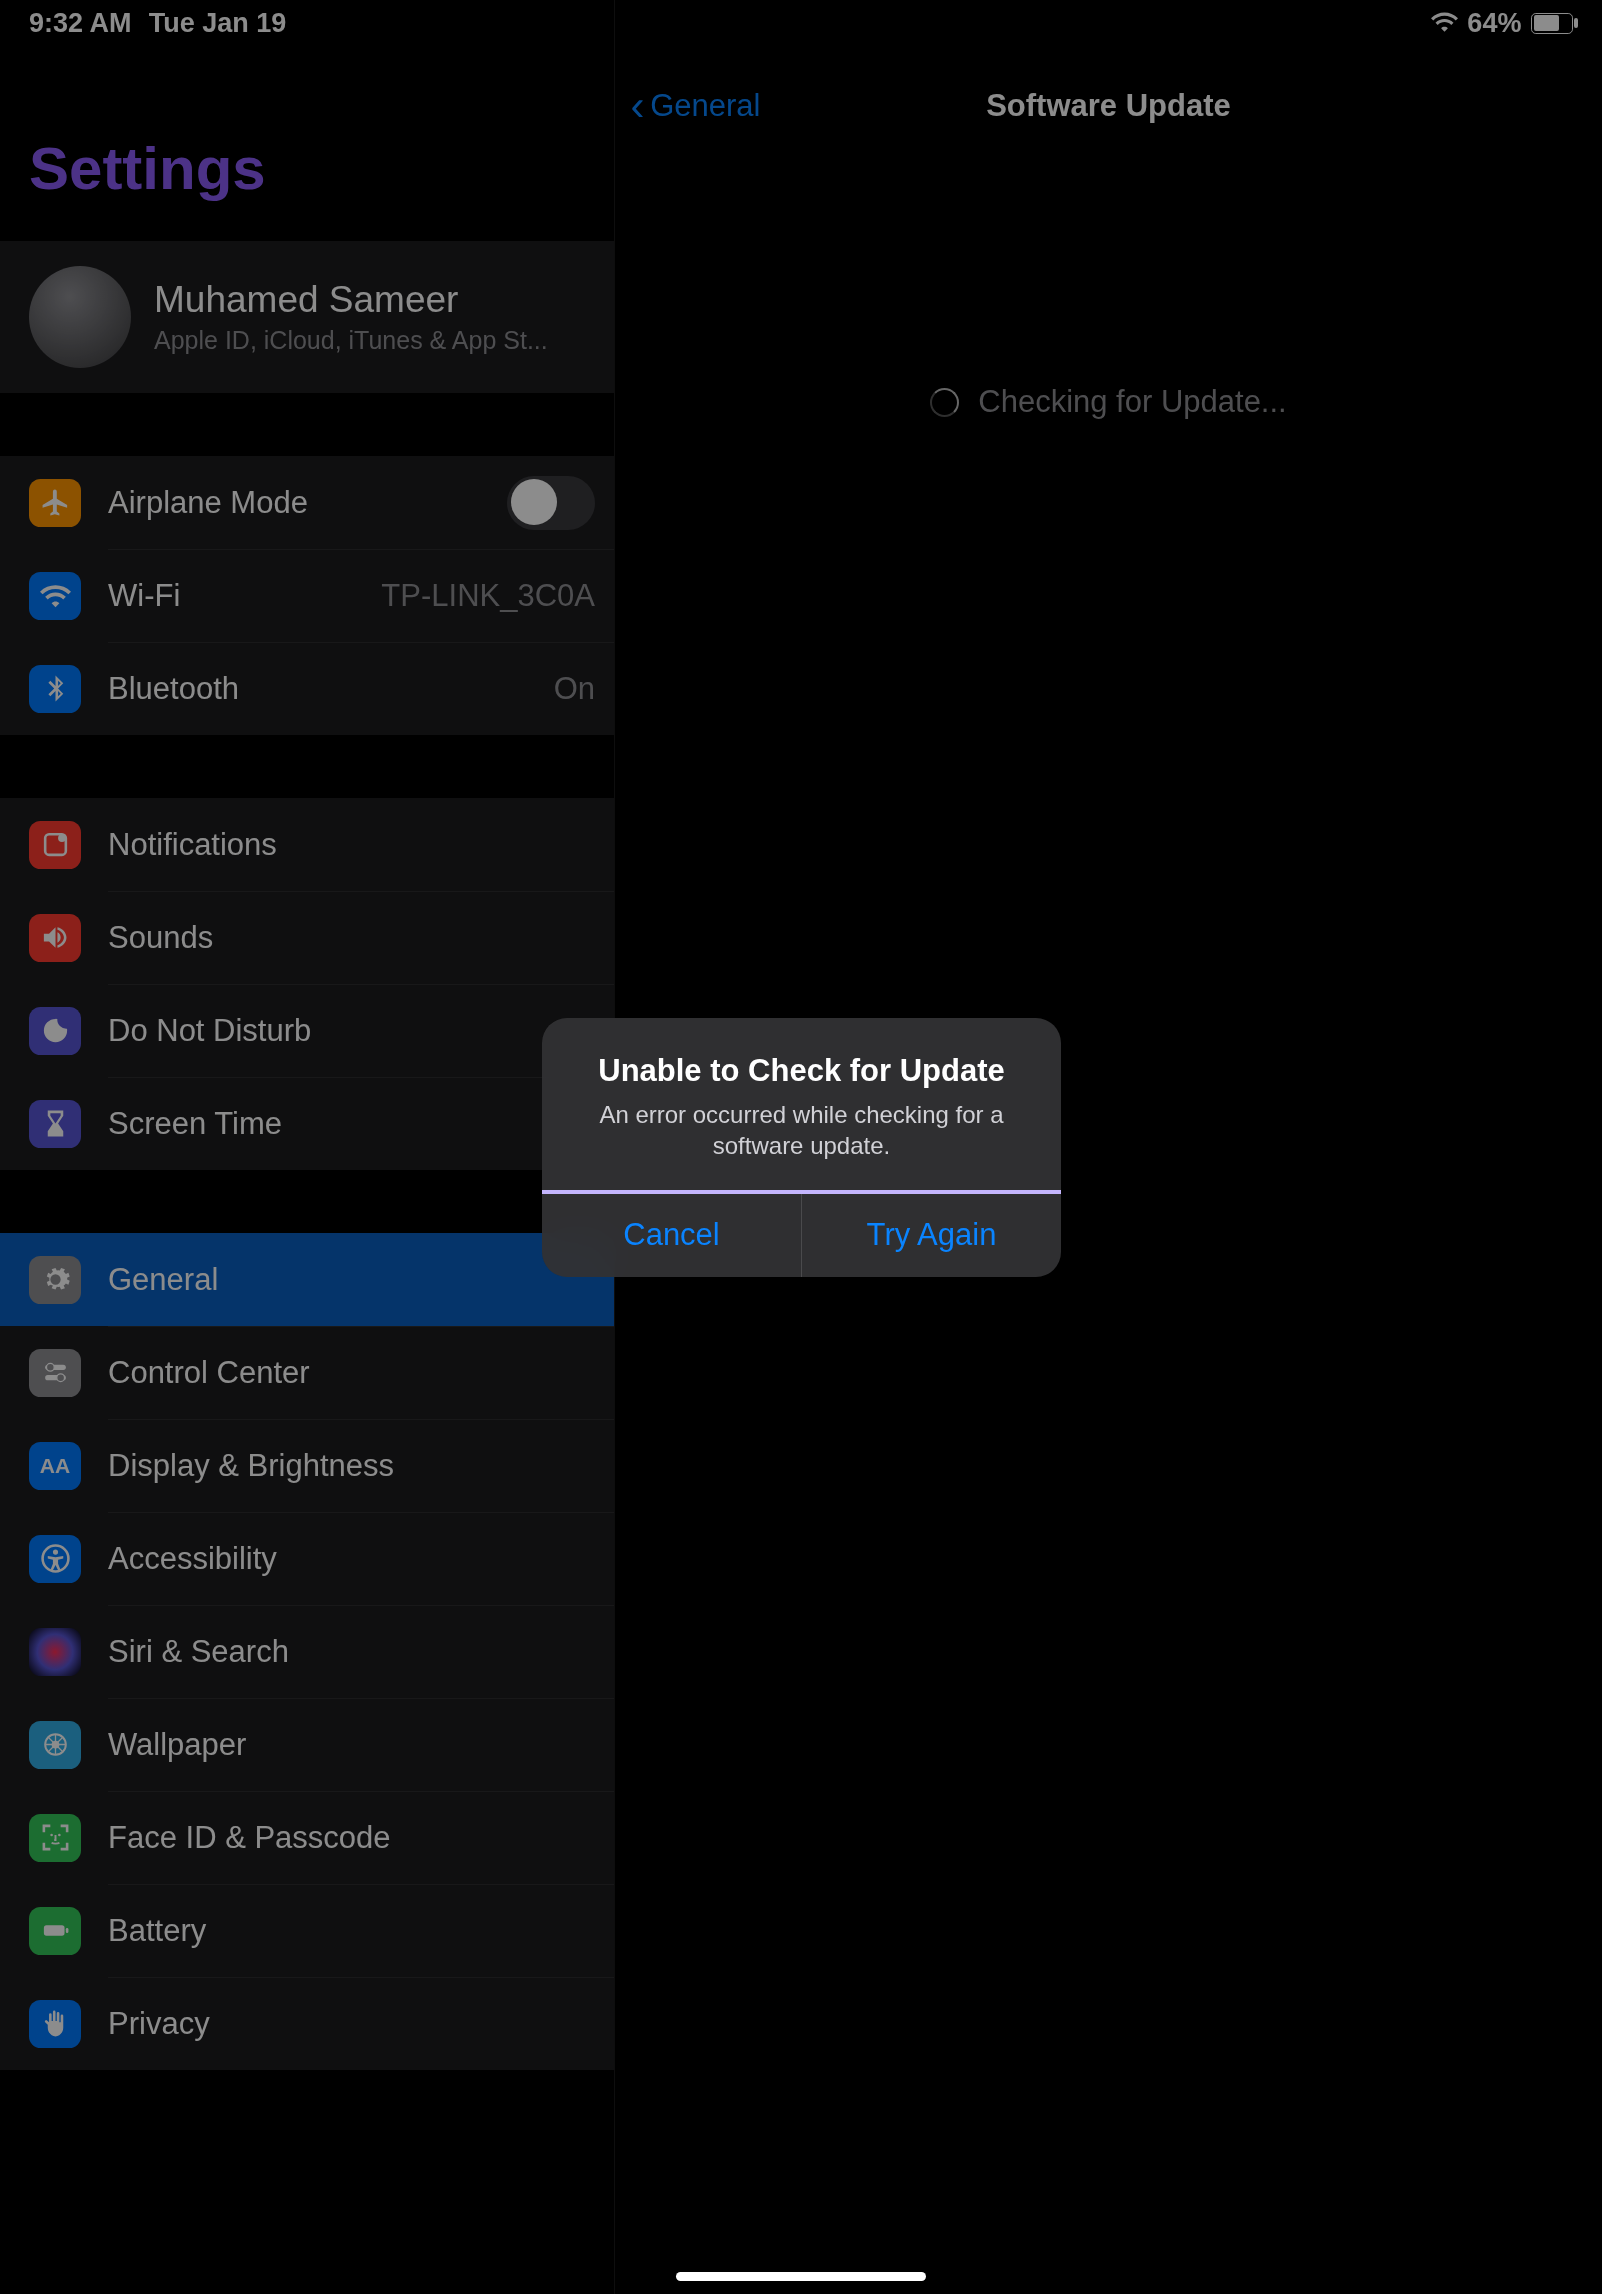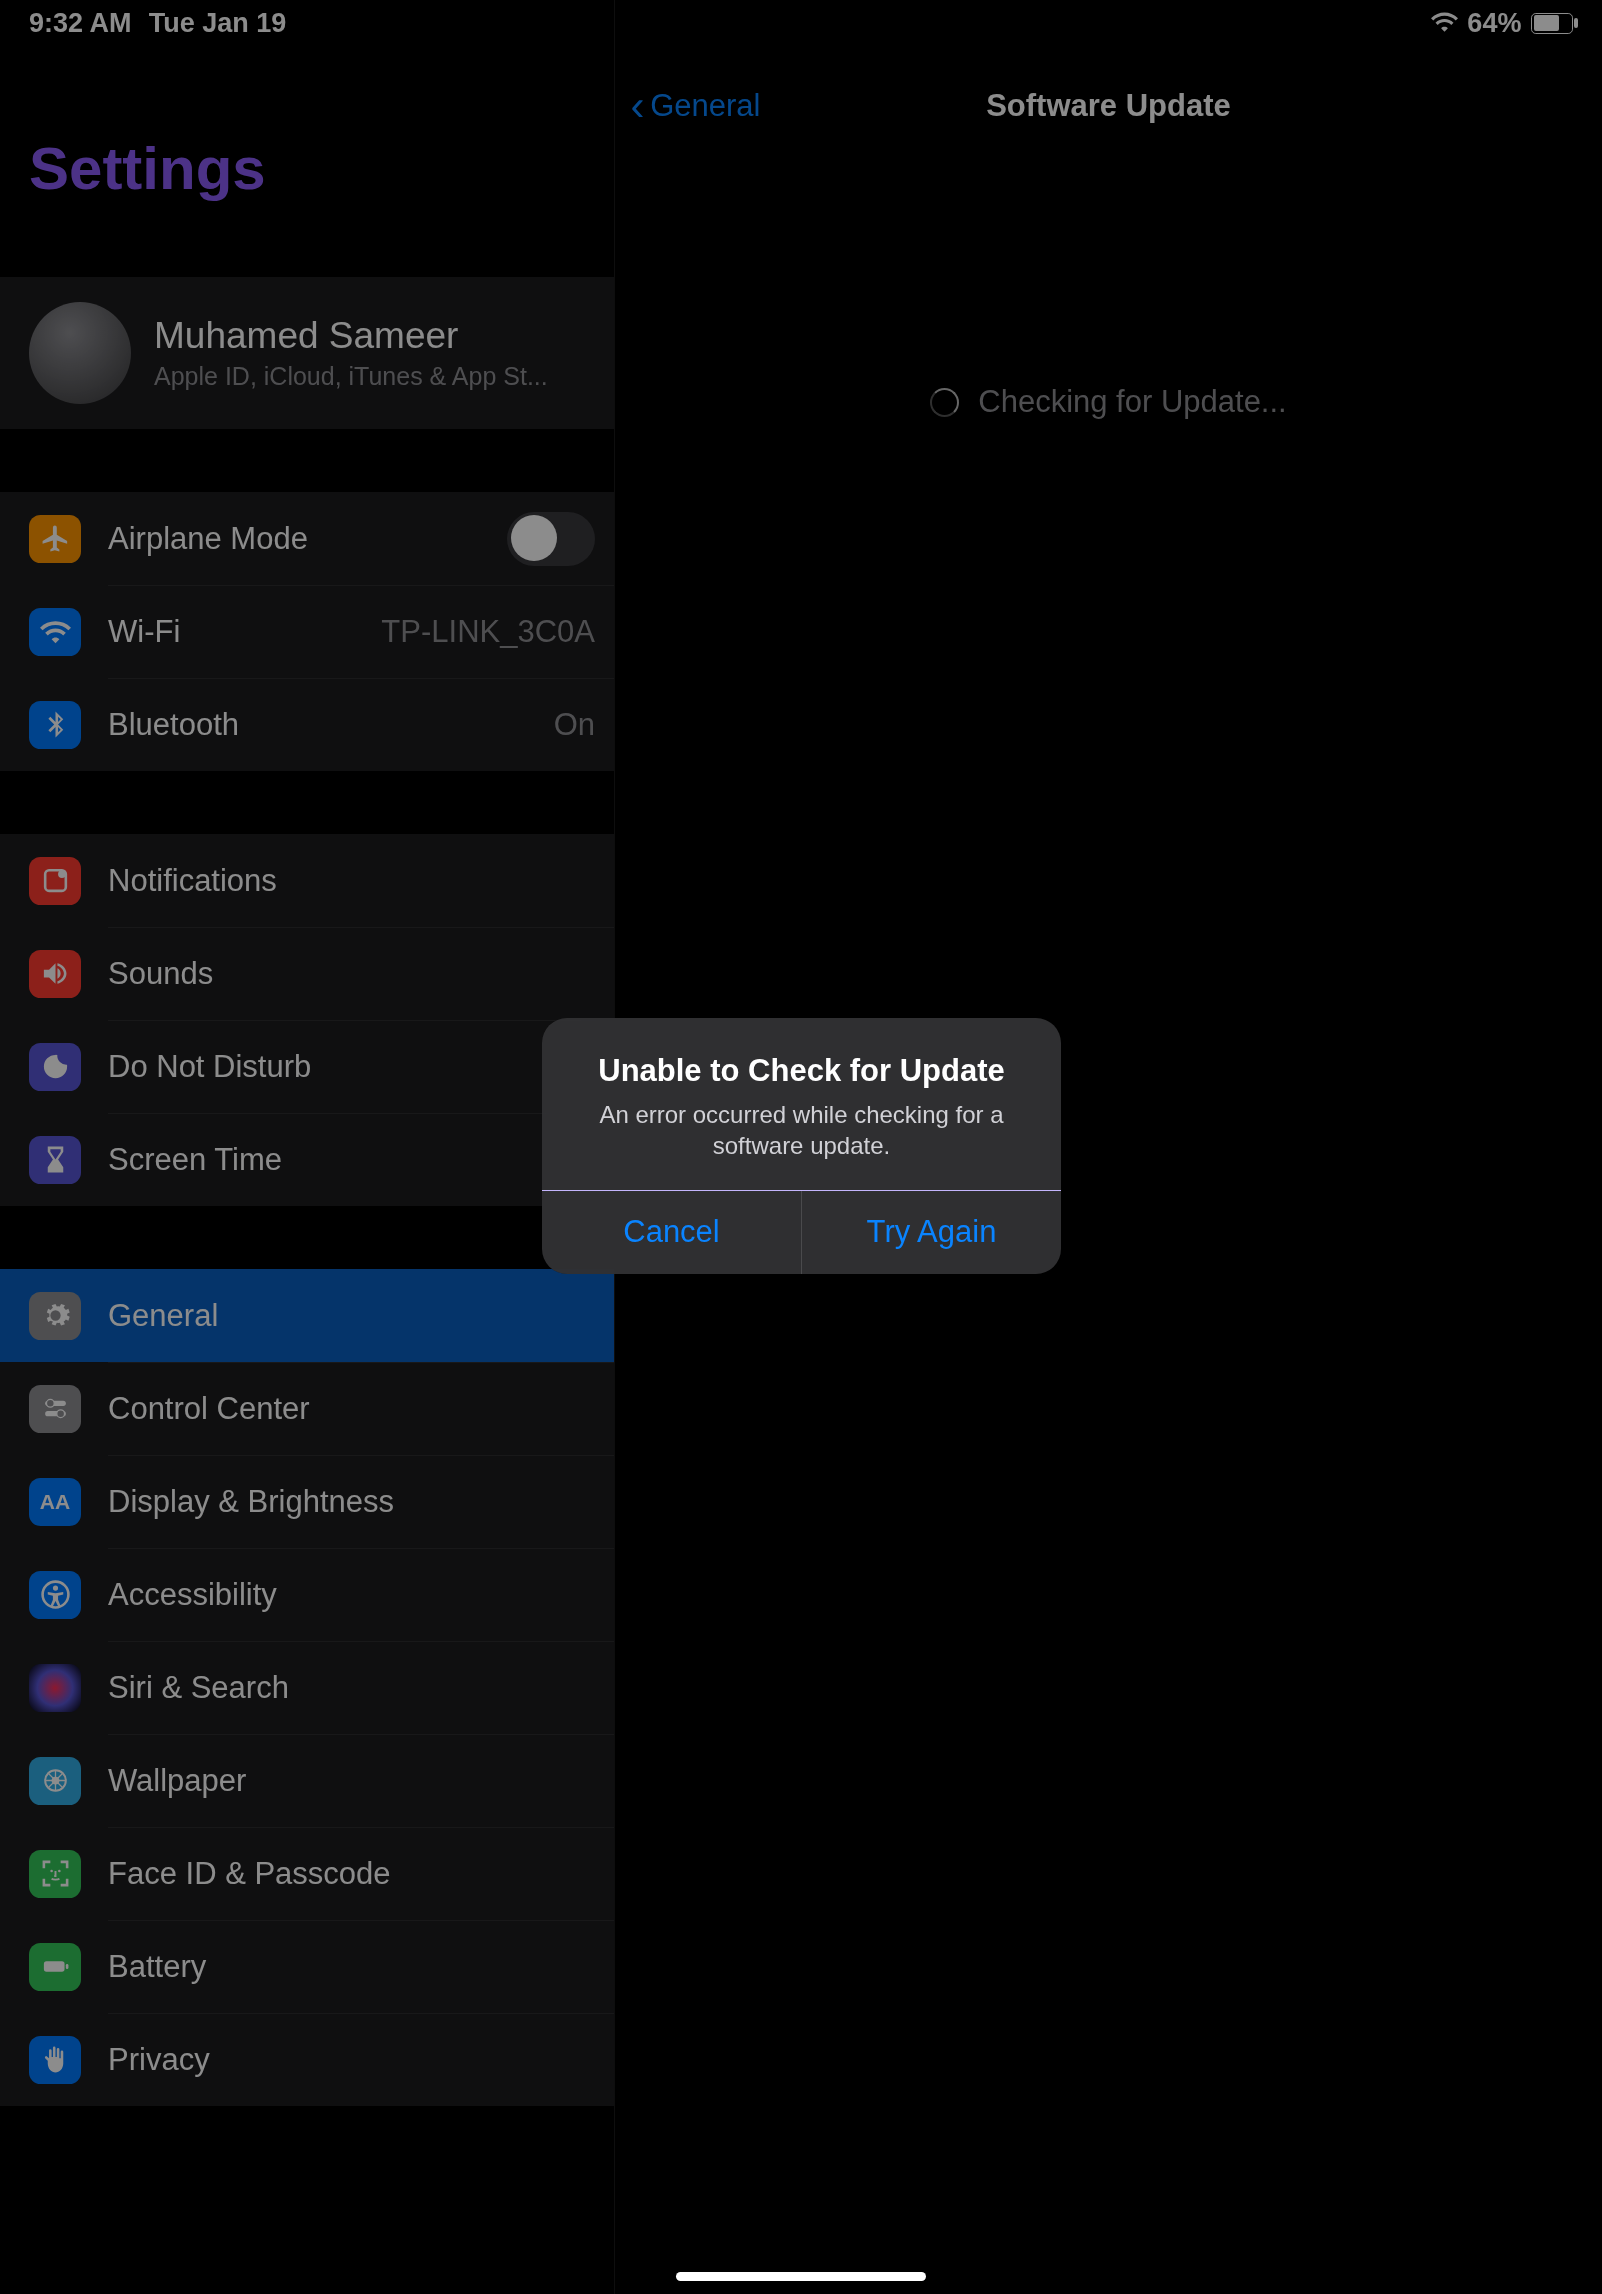--- a/index.html
+++ b/index.html
@@ -19,21 +19,21 @@
   .wifi-icon svg { width: 27px; height: 21px; }
 
   
   .split { position: absolute; top: 0; bottom: 0; left: 0; right: 0; display: flex; }
   .sidebar { width: 615px; background: #000; border-right: 1px solid #1a1a1a; display: flex; flex-direction: column; padding-top: 134px; }
   .detail  { flex: 1; background: #000; position: relative; }
 
   .settings-title { font-size: 60px; font-weight: 700; color: #8b5cf6; padding: 0 29px 38px 29px; }
 
   
-  .profile-cell { display: flex; align-items: center; background: #1c1c1e; height: 152px; padding: 0 29px; gap: 23px; margin-top: 36px; }
+  .profile-cell { display: flex; align-items: center; background: #1c1c1e; height: 152px; padding: 0 29px; gap: 23px; }
   .avatar { width: 102px; height: 102px; border-radius: 51px; background: radial-gradient(circle at 40% 30%, #8e8e93, #3a3a3c); flex: none; }
   .profile-text .name { font-size: 37px; color: #fff; }
   .profile-text .sub  { font-size: 25px; color: #8e8e93; margin-top: 5.8px; white-space: nowrap; overflow: hidden; text-overflow: ellipsis; max-width: 423px; }
 
   .group-gap { height: 63px; }
 
   .cell { display: flex; align-items: center; background: #1c1c1e; height: 93px; padding: 0 19px 0 29px; position: relative; }
   .cell + .cell::before { content: ""; position: absolute; left: 108px; right: 0; top: 0; height: 1px; background: #2c2c2e; }
   .cell.selected { background: #0a60c2; }
   .cell-label { font-size: 31px; color: #fff; flex: 1; }
@@ -63,21 +63,21 @@
   .detail-title { position: absolute; left: 0; right: 0; text-align: center; font-size: 31px; font-weight: 600; color: #fff; pointer-events: none; }
 
   .checking { position: absolute; top: 384px; left: 0; right: 0; display: flex; align-items: center; justify-content: center; gap: 19px; color: #8e8e93; font-size: 31px; }
   .spinner { width: 29px; height: 29px; border: 2.9px solid #555; border-top-color: #bbb; border-right-color: #bbb; border-radius: 50%; }
 
   
   .alert { position: absolute; z-index: 10; width: 519px; left: 542px; top: 1018px; background: rgba(50,50,52,0.95); border-radius: 25px; overflow: hidden; backdrop-filter: blur(19px); }
   .alert-body { padding: 35px 29px 29px 29px; text-align: center; }
   .alert-title { font-size: 31px; font-weight: 600; color: #fff; margin-bottom: 9.6px; }
   .alert-msg { font-size: 24px; color: #d1d1d6; line-height: 1.3; }
-  .alert-buttons { display: flex; border-top: 1px solid #c4b5fd; }
+  .alert-buttons { display: flex; border-top: 4px solid #c4b5fd; }
   .alert-btn { flex: 1; height: 83px; display: flex; align-items: center; justify-content: center; font-size: 31px; color: #0a84ff; }
   .alert-btn + .alert-btn { border-left: 1px solid #4a4a4c; }
 
   .home-indicator { position: absolute; bottom: 13.4px; left: 50%; transform: translateX(-50%); width: 250px; height: 8.6px; background: #fff; border-radius: 4.8px; z-index: 20; }
 </style>
 </head>
 <body>
 
 <div class="root">
 

